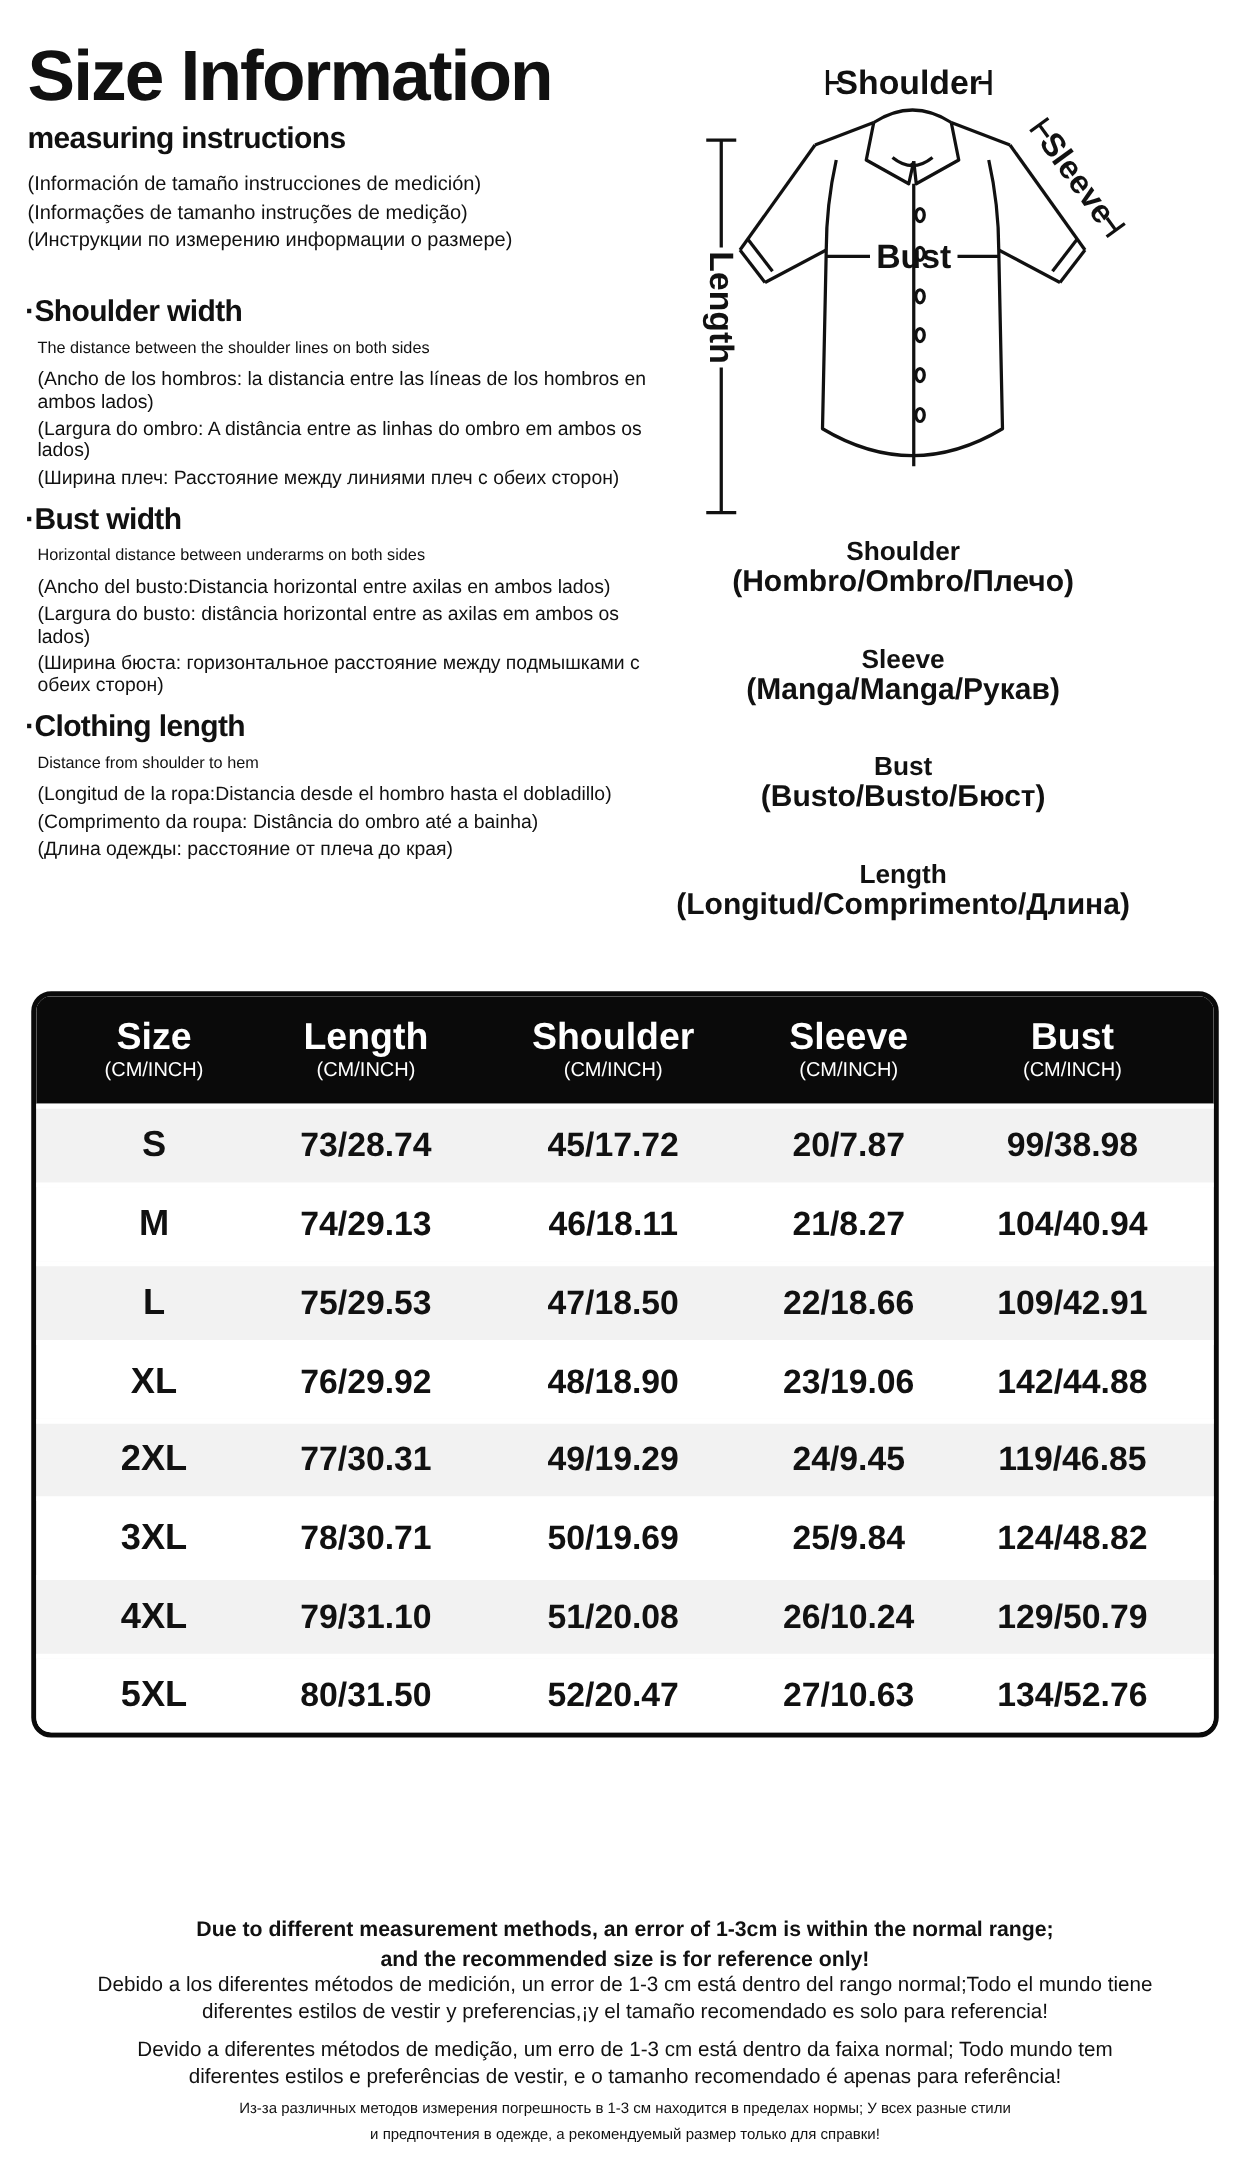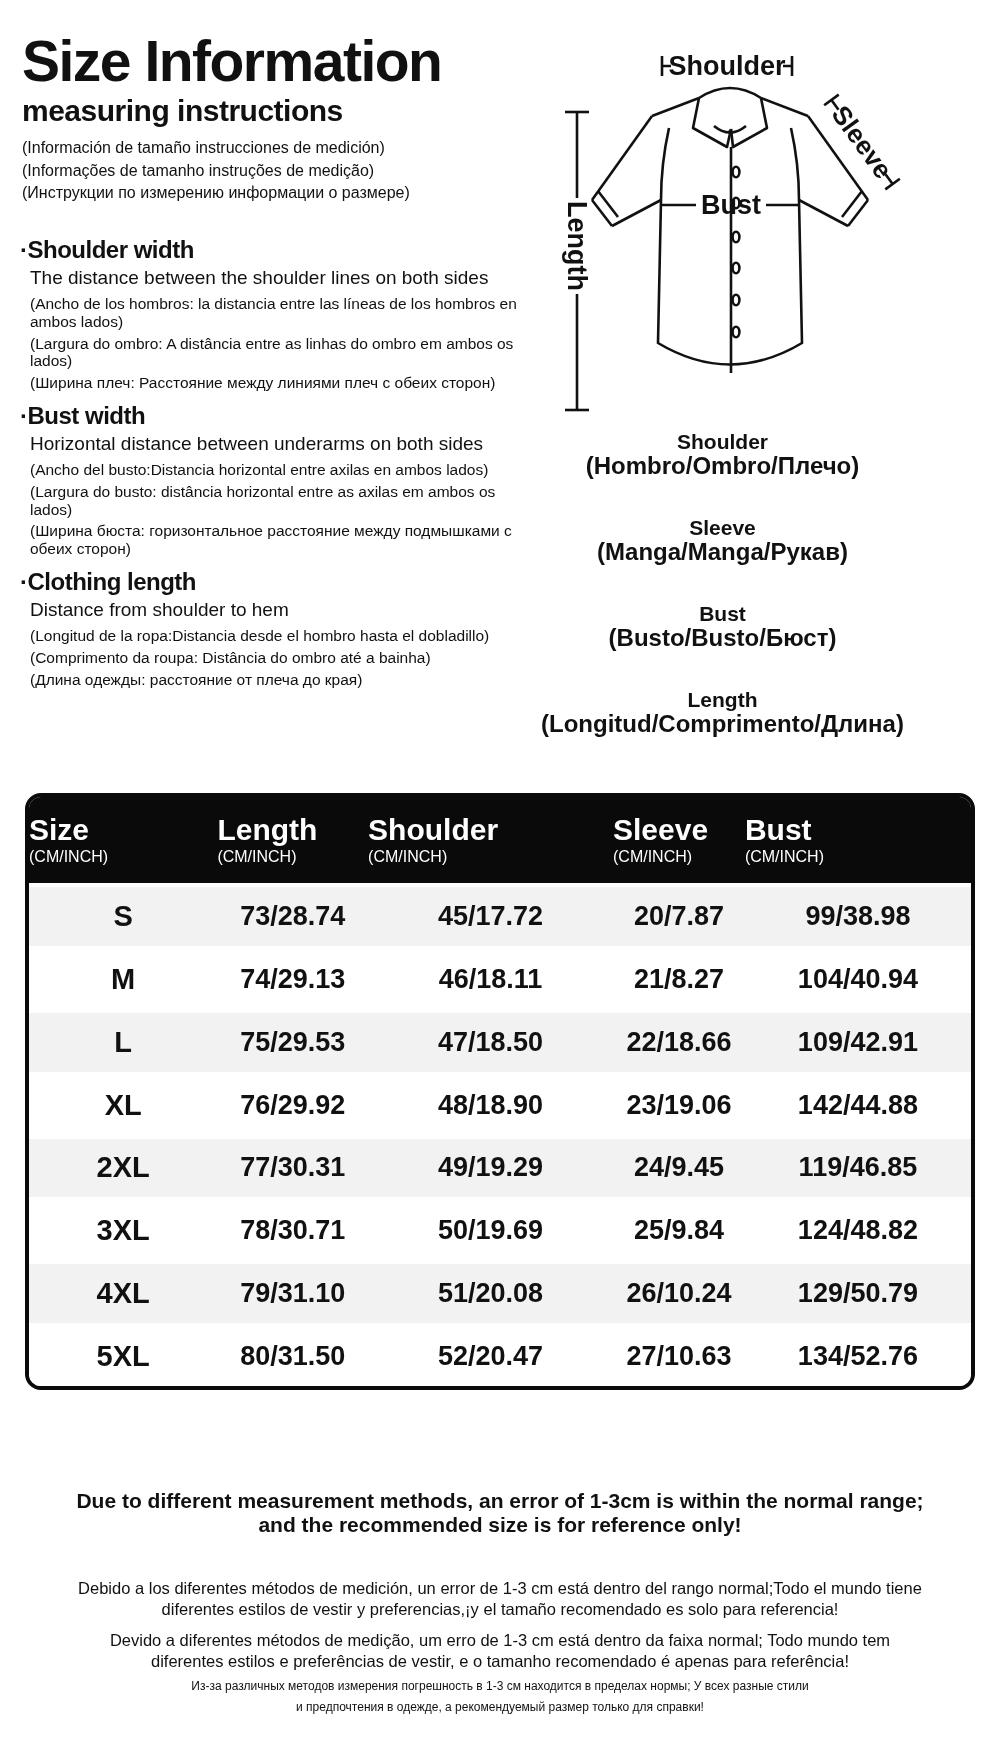--- a/index.html
+++ b/index.html
@@ -3,60 +3,60 @@
 <meta charset="utf-8">
 <style>
   html,body{margin:0;padding:0;background:#ffffff;}
   .canvas{
     position:relative;width:1000px;height:1737px;background:#fff;
     font-family:"Liberation Sans",sans-serif;color:#111;overflow:hidden;
   }
   
   .hero{position:absolute;left:22px;top:30px;width:522px;}
   .hero h1{margin:0;font-size:57px;line-height:62px;letter-spacing:-1.5px;font-weight:bold;}
-  .hero h2{margin:0 0 7px 0;font-size:30px;line-height:38px;letter-spacing:-0.5px;font-weight:bold;}
+  .hero h2{margin:0 0 7px 0;font-size:24px;line-height:38px;letter-spacing:-0.5px;font-weight:bold;}
   .hero-tr{margin:0;font-size:16px;line-height:22.5px;}
   
   .defs{position:absolute;left:20px;top:234px;width:520px;}
   .def{margin-bottom:8px;}
   .def-h{margin:0;font-size:24px;line-height:32px;letter-spacing:-0.5px;font-weight:bold;}
-  .def-desc{margin:1px 0 6px 10px;font-size:19px;line-height:22px;}
+  .def-desc{margin:1px 0 6px 10px;font-size:13px;line-height:22px;}
   .def-tr{margin:0 0 4px 10px;font-size:15.5px;line-height:17.8px;}
   
   .diagram{position:absolute;left:548px;top:42px;width:440px;height:380px;}
   .diagram svg{display:block;width:440px;height:380px;}
   .diagram svg text{font-family:"Liberation Sans",sans-serif;}
   
   .legend-item{position:absolute;left:540px;width:365px;text-align:center;}
   .legend-item .legend-label{font-size:21px;font-weight:bold;line-height:24px;}
   .legend-item .legend-tr{font-size:24px;line-height:23px;font-weight:bold;}
   .legend-0{top:430px;} .legend-1{top:516px;} .legend-2{top:602px;} .legend-3{top:688px;}
   
   .size-table{
     position:absolute;left:25px;top:793px;width:950px;height:597px;
     box-sizing:border-box;border:4px solid #0a0a0a;border-radius:16px;
     overflow:hidden;background:#fff;
   }
   .thead{
     display:grid;grid-template-columns:20% 16% 26% 14% 24%;
-    background:#0a0a0a;color:#fff;height:86px;align-items:center;text-align:left;
+    background:#0a0a0a;color:#fff;height:86px;align-items:center;text-align:center;
   }
   .th-label{font-size:30px;font-weight:bold;line-height:32px;}
   .th-unit{font-size:16px;font-weight:normal;line-height:18px;margin-top:2px;}
   .tbody{display:flex;flex-direction:column;height:503px;}
   .trow{
     flex:1;display:grid;grid-template-columns:20% 16% 26% 14% 24%;
     align-items:center;text-align:center;font-weight:bold;font-size:27px;
     background:#fff;box-sizing:border-box;
   }
   .trow.stripe{background:#f2f2f2;border-top:4px solid #fff;border-bottom:4px solid #fff;}
   .td.size{font-size:29px;}
   
   .note{position:absolute;left:0;width:1000px;text-align:center;}
-  .note-en{top:1489px;font-size:21px;font-weight:bold;line-height:24px;}
+  .note-en{top:1532px;font-size:17px;font-weight:bold;line-height:24px;}
   .note-es{top:1578px;font-size:16.5px;line-height:21px;}
   .note-pt{top:1630px;font-size:16.5px;line-height:21px;}
   .note-ru{top:1676px;font-size:12px;line-height:21px;}
 </style>
 </head>
 <body>
 
 <div class="canvas">
 
   <header class="hero">

